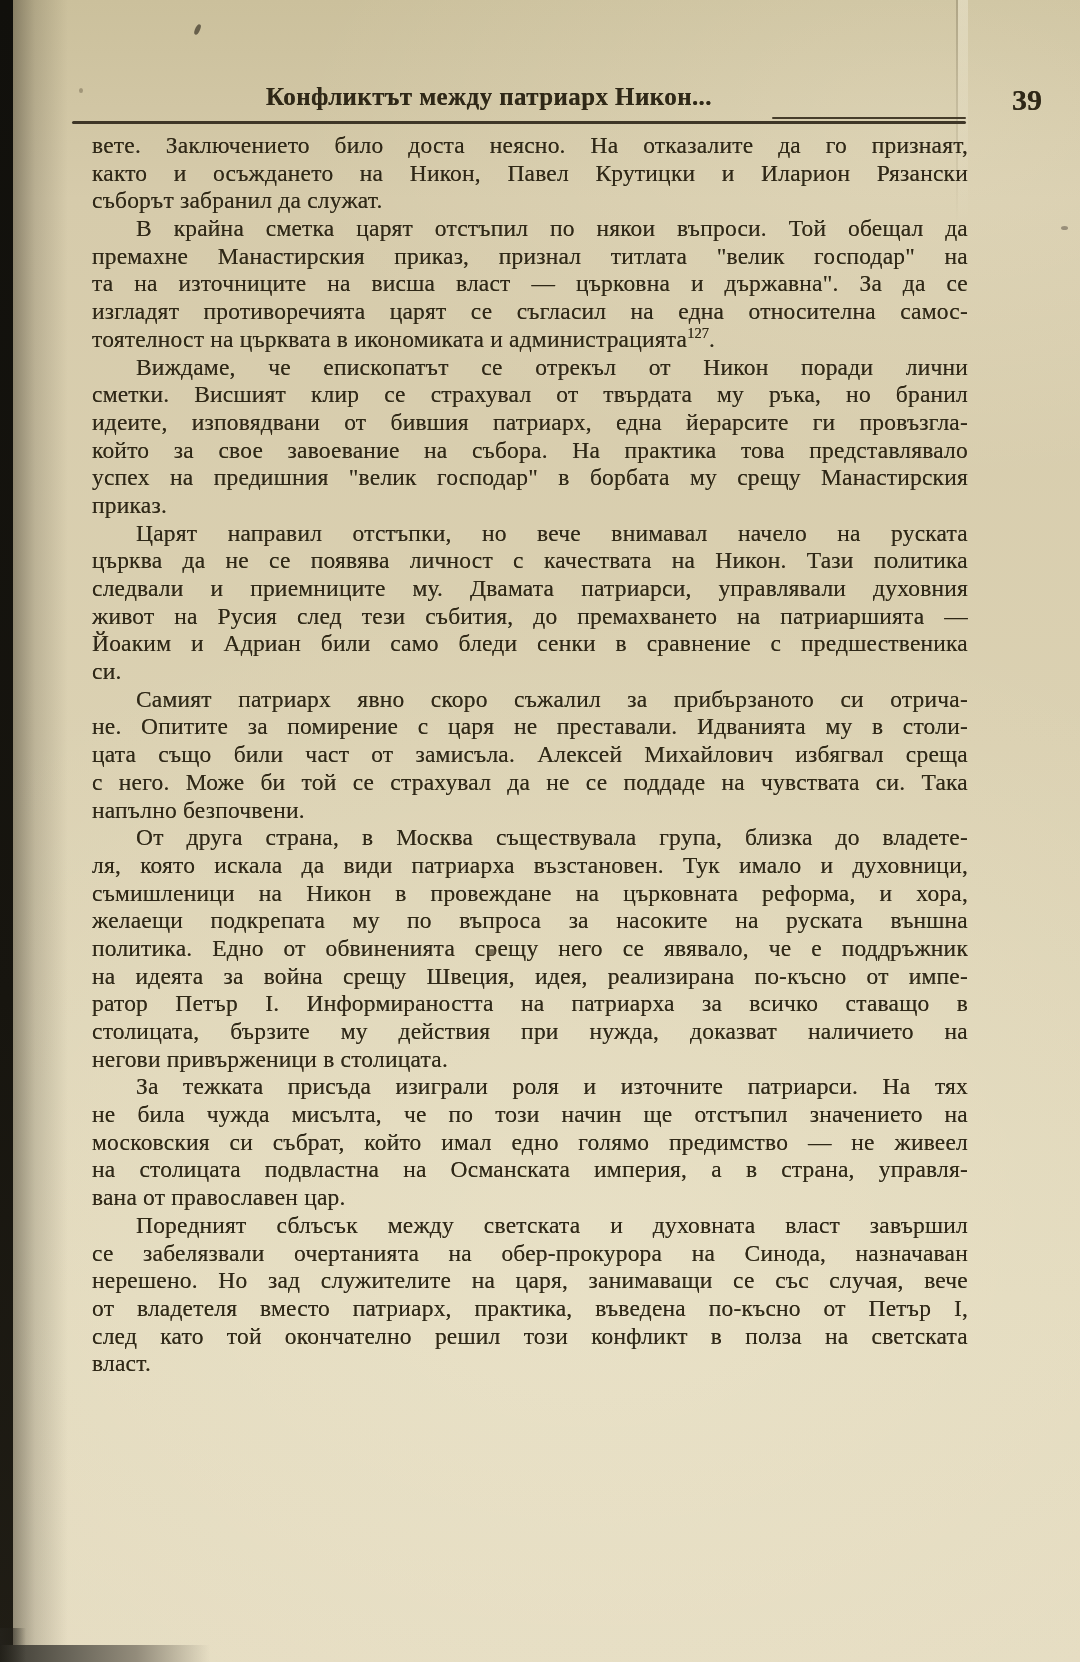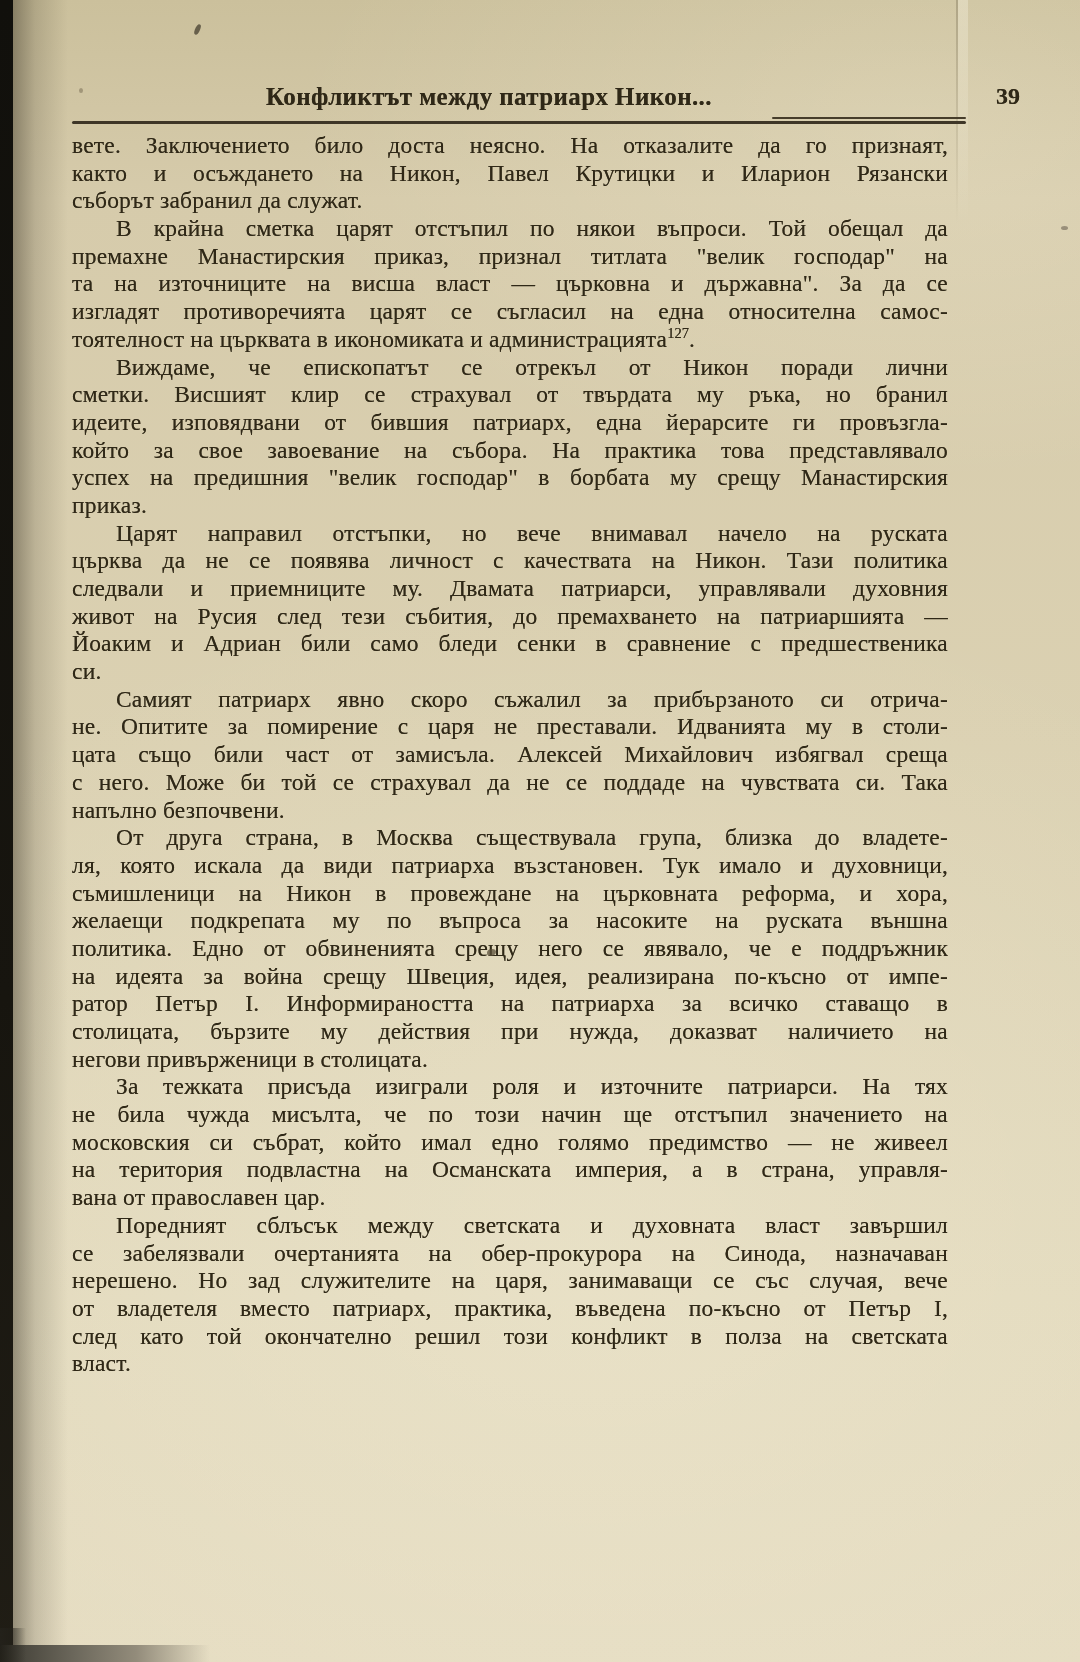--- a/index.html
+++ b/index.html
@@ -46,34 +46,34 @@
     position:absolute;left:76px;top:83px;width:876px;height:32px;
     color:#2f2817;
   }
   .running-title{
     position:absolute;left:0;right:6px;text-align:center;
     transform:translateX(-22px);
     font-size:25px;font-weight:bold;letter-spacing:0.4px;
     text-shadow:0 0 0.5px rgba(47,40,23,0.7);
   }
   .page-number{
-    position:absolute;left:898px;top:0;width:68px;text-align:center;
-    font-size:24px;font-weight:bold;
+    position:absolute;left:898px;top:0;width:68px;text-align:right;
+    font-size:30px;font-weight:bold;
     text-shadow:0 0 0.5px rgba(47,40,23,0.7);
   }
   .rule-main{
     position:absolute;left:72px;top:121px;width:894px;height:3px;
     background:#3e3627;border-radius:2px;
   }
   .rule-right{
     position:absolute;left:772px;top:117px;width:194px;height:2px;
     background:#463d2b;border-radius:2px;
   }
   .body-text{
-    position:absolute;left:72px;top:132px;width:876px;
+    position:absolute;left:92px;top:132px;width:876px;
     color:#2f2817;font-size:23.5px;line-height:27.7px;
     letter-spacing:0.2px;
     text-shadow:0 0 0.5px rgba(47,40,23,0.65);
   }
   .ln{
     text-align:justify;text-align-last:justify;
     white-space:normal;overflow:hidden;height:27.7px;
   }
   .ln.last{text-align-last:left;}
   .ln.ind{padding-left:44px;}
@@ -145,21 +145,21 @@
         <div class="ln">политика. Едно от обвиненията срещу него се явявало, че е поддръжник</div>
         <div class="ln">на идеята за война срещу Швеция, идея, реализирана по-късно от импе-</div>
         <div class="ln">ратор Петър I. Информираността на патриарха за всичко ставащо в</div>
         <div class="ln">столицата, бързите му действия при нужда, доказват наличието на</div>
         <div class="ln last">негови привърженици в столицата.</div>
       </div>
       <div>
         <div class="ln ind">За тежката присъда изиграли роля и източните патриарси. На тях</div>
         <div class="ln">не била чужда мисълта, че по този начин ще отстъпил значението на</div>
         <div class="ln">московския си събрат, който имал едно голямо предимство — не живеел</div>
-        <div class="ln">на територия подвластна на Османската империя, а в страна, управля-</div>
+        <div class="ln">на столицата подвластна на Османската империя, а в страна, управля-</div>
         <div class="ln last">вана от православен цар.</div>
       </div>
       <div>
         <div class="ln ind">Поредният сблъсък между светската и духовната власт завършил</div>
         <div class="ln">се забелязвали очертанията на обер-прокурора на Синода, назначаван</div>
         <div class="ln">нерешено. Но зад служителите на царя, занимаващи се със случая, вече</div>
         <div class="ln">от владетеля вместо патриарх, практика, въведена по-късно от Петър I,</div>
         <div class="ln">след като той окончателно решил този конфликт в полза на светската</div>
         <div class="ln last">власт.</div>
       </div>

